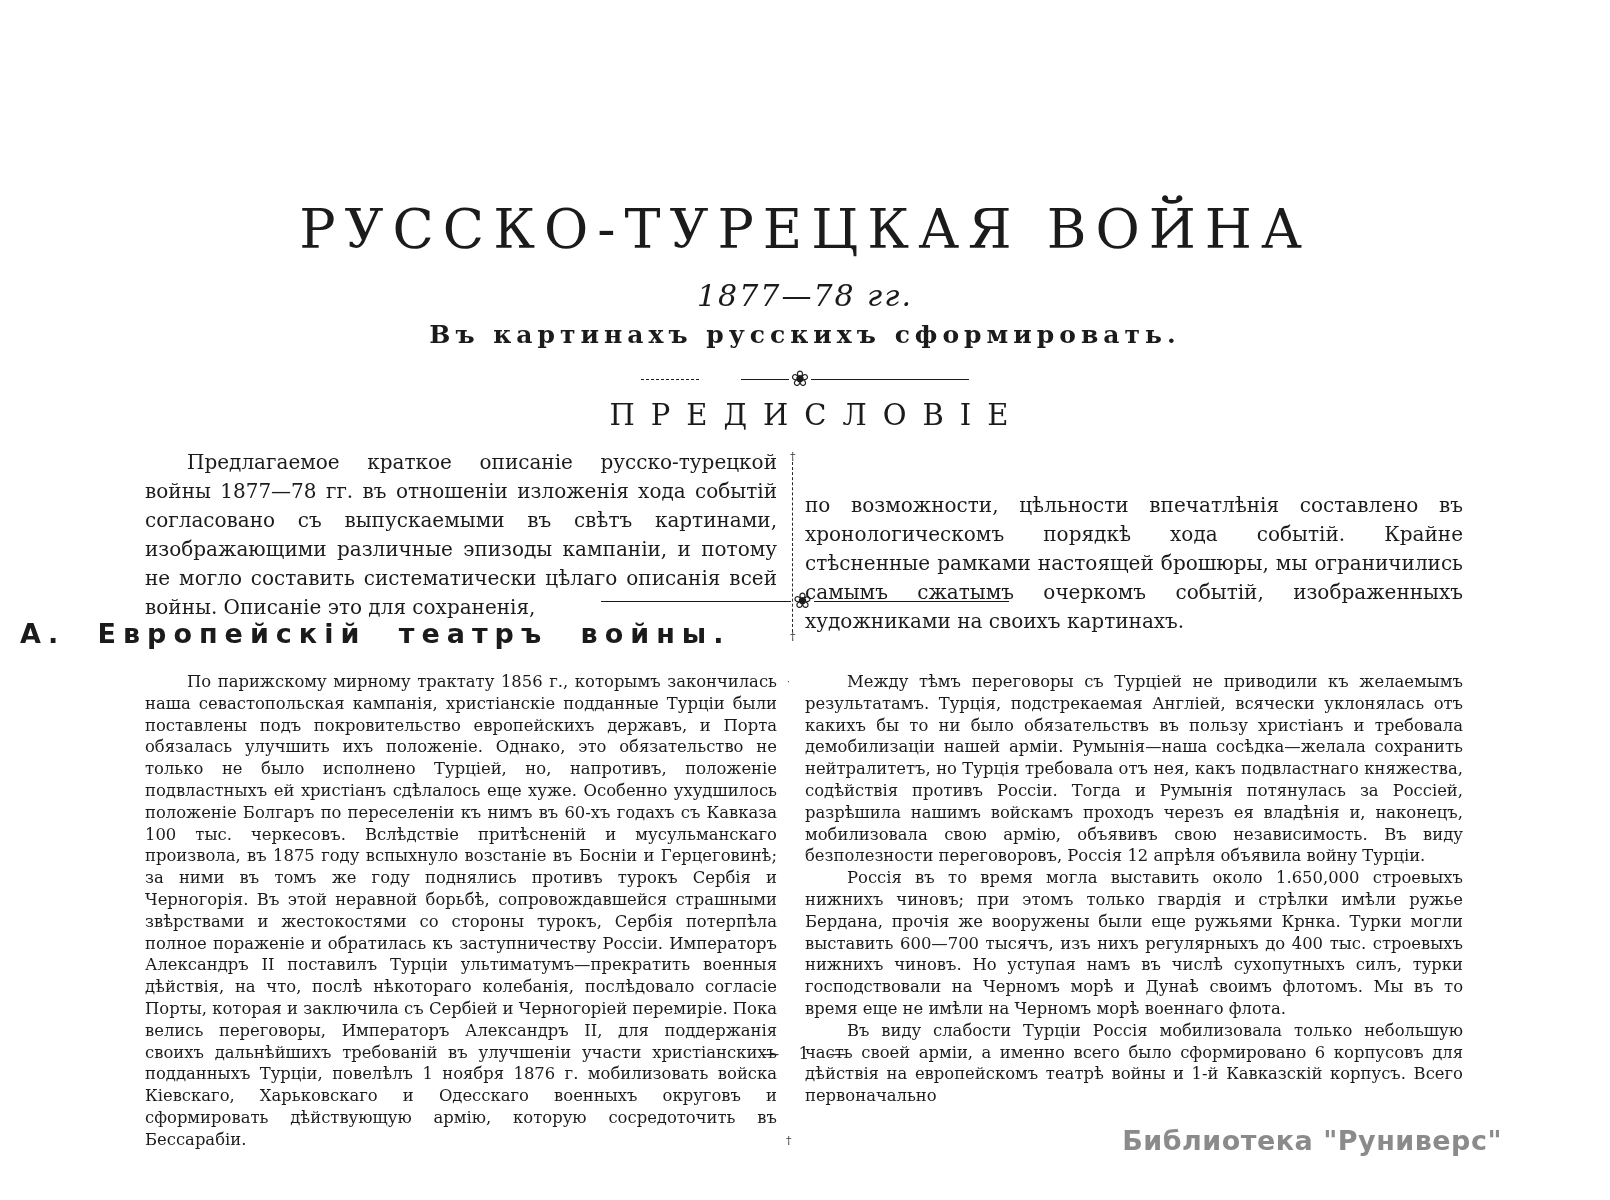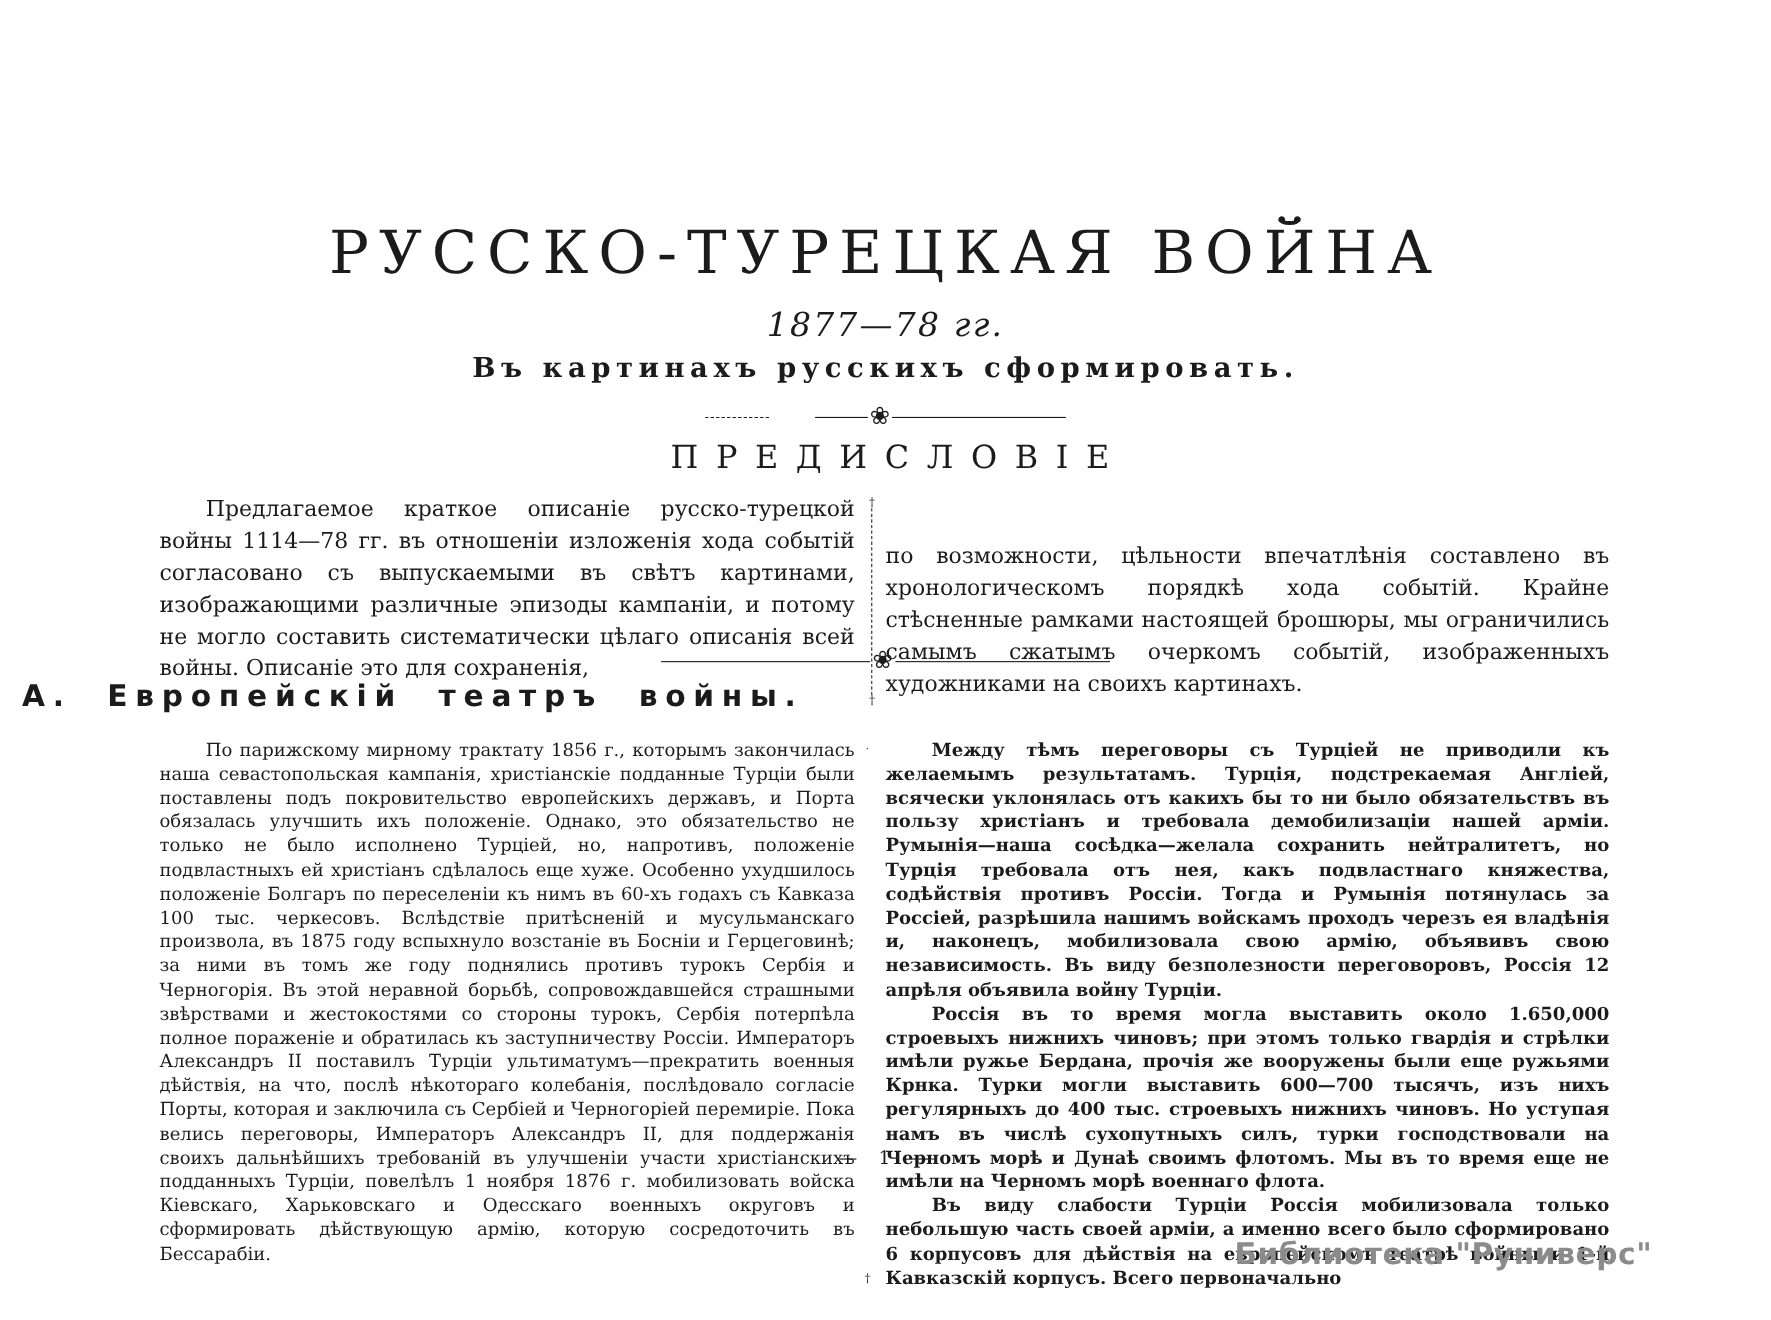--- a/index.html
+++ b/index.html
@@ -58,21 +58,21 @@
 
   .section-heading{
     position:absolute;top:618px;left:0;width:100%;text-align:left;
     font-family:"DejaVu Sans","Liberation Sans",sans-serif;
     font-size:27px;font-weight:bold;letter-spacing:7px;word-spacing:16px;margin-left:20px;
   }
 
   .body-cols{top:671px;}
   .body-cols .col{font-size:16.4px;line-height:21.8px;}
   .body-cols .col-left{width:632px;}
-  .body-cols .col-right{width:658px;font-weight:bold;}
+  .body-cols .col-right{width:658px;}
   .body-gap{width:28px;position:relative;}
   .gap-mark-top{position:absolute;left:10px;top:6px;font-size:9px;color:#333;}
   .gap-mark-bottom{position:absolute;left:9px;bottom:4px;font-size:11px;color:#333;}
 
   .page-number{
     position:absolute;top:1043px;left:0;width:100%;text-align:center;
     font-size:17px;letter-spacing:2px;word-spacing:10px;
   }
 
   .watermark{
@@ -94,21 +94,21 @@
     <span class="dashseg"></span>
     <span class="line l1"></span>
     <span class="rosette">❀</span>
     <span class="line l2"></span>
   </div>
 
   <div class="preface-heading">ПРЕДИСЛОВІЕ</div>
 
   <div class="cols preface-cols">
     <div class="col col-left">
-      <p>Предлагаемое краткое описаніе русско-турецкой войны 1114—78 гг. въ отношеніи изложенія хода событій согласовано съ выпускаемыми въ свѣтъ картинами, изображающими различные эпизоды кампаніи, и потому не могло составить систематически цѣлаго описанія всей войны. Описаніе это для сохраненія,</p>
+      <p>Предлагаемое краткое описаніе русско-турецкой войны 1877—78 гг. въ отношеніи изложенія хода событій согласовано съ выпускаемыми въ свѣтъ картинами, изображающими различные эпизоды кампаніи, и потому не могло составить систематически цѣлаго описанія всей войны. Описаніе это для сохраненія,</p>
     </div>
     <div class="preface-gap">
       <div class="vdivider">
         <span class="vd-top">†</span>
         <span class="vd-line"></span>
         <span class="vd-bottom">†</span>
       </div>
     </div>
     <div class="col col-right">
       <p class="noindent">по возможности, цѣльности впечатлѣнія составлено въ хронологическомъ порядкѣ хода событій. Крайне стѣсненные рамками настоящей брошюры, мы ограничились самымъ сжатымъ очеркомъ событій, изображенныхъ художниками на своихъ картинахъ.</p>

